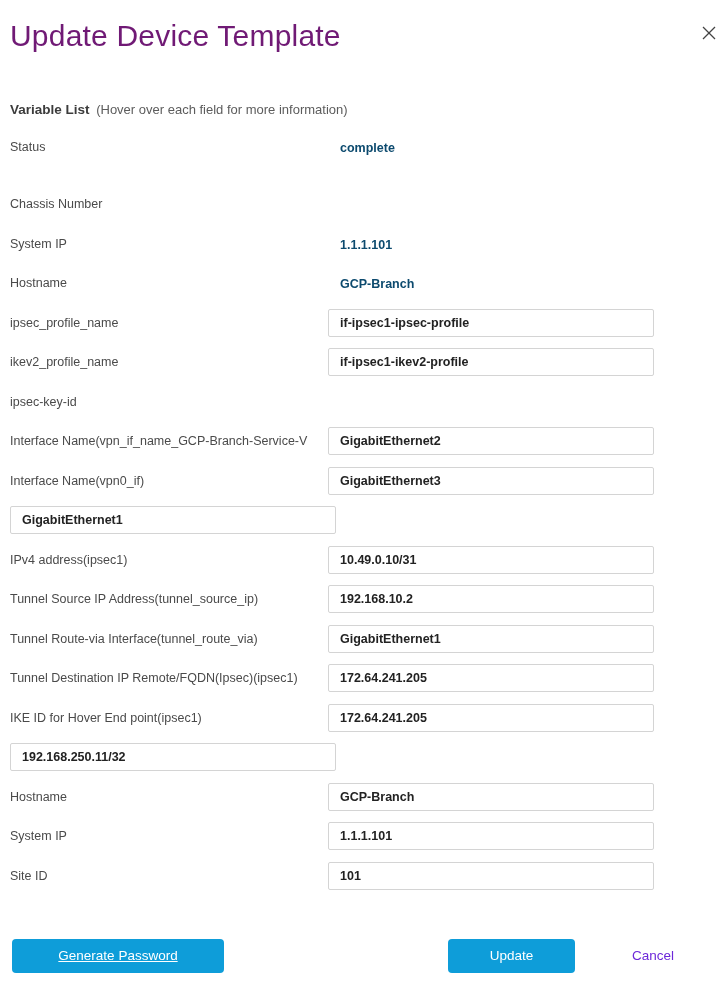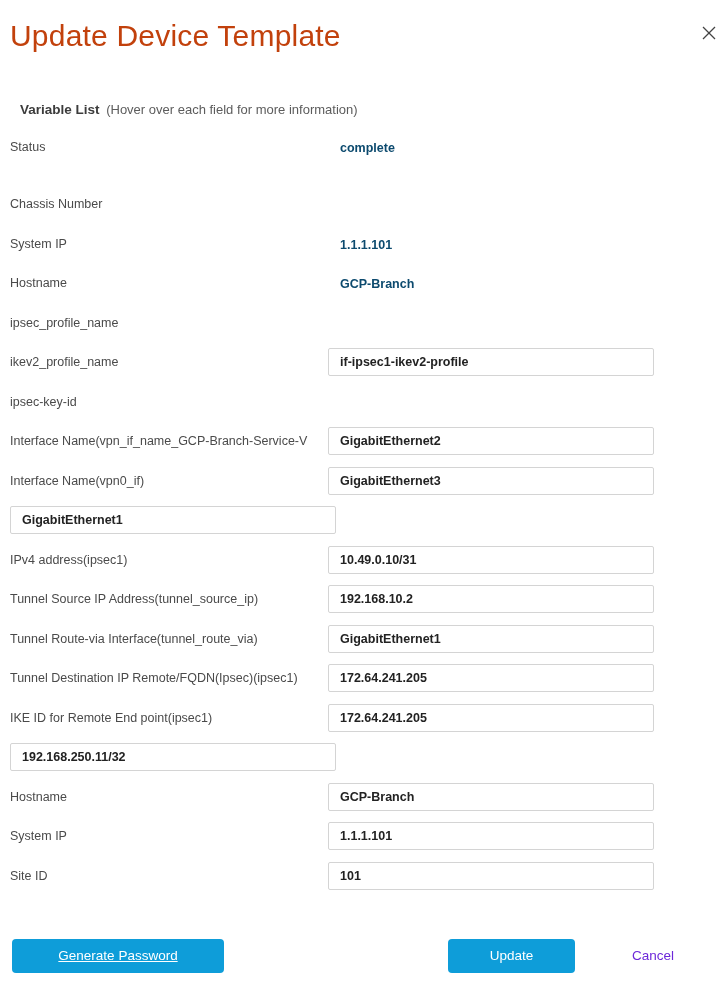--- a/index.html
+++ b/index.html
@@ -16,26 +16,26 @@
     width: 18px; height: 18px;
     cursor: pointer;
     display: flex; align-items: center; justify-content: center;
   }
   .close-btn svg { display: block; }
 
   .dialog-title {
     margin: 19px 0 0 10px;
     font-size: 30px;
     font-weight: 400;
-    color: #c2410c;
+    color: #701a75;
     letter-spacing: 0.2px;
   }
 
   .section-heading {
-    margin: 49px 0 0 20px;
+    margin: 49px 0 0 10px;
     font-size: 13px;
     color: #565656;
   }
   .section-heading .bold { font-weight: 700; color: #3c3c3c; font-size: 13.5px; }
   .section-heading .note { font-weight: 400; color: #5c5c5c; margin-left: 3px; }
 
   .rows { margin-top: 10px; }
   .row {
     display: flex;
     align-items: center;
@@ -131,20 +131,21 @@
       <div class="row">
     <div class="row-label">System IP</div>
     <div class="value-holder"><span class="static-value">1.1.1.101</span></div>
   </div>
       <div class="row">
     <div class="row-label">Hostname</div>
     <div class="value-holder"><span class="static-value">GCP-Branch</span></div>
   </div>
       <div class="row">
     <div class="row-label">ipsec_profile_name</div>
+    <div class="value-holder"><input type="text" class="field" value="if-ipsec1-ipsec-profile" style=""></div>
   </div>
       <div class="row">
     <div class="row-label">ikev2_profile_name</div>
     <div class="value-holder"><input type="text" class="field" value="if-ipsec1-ikev2-profile" style=""></div>
   </div>
       <div class="row">
     <div class="row-label">ipsec-key-id</div>
     <div class="value-holder"><span class="static-value"></span></div>
   </div>
       <div class="row">
@@ -168,21 +169,21 @@
   </div>
       <div class="row">
     <div class="row-label">Tunnel Route-via Interface(tunnel_route_via)</div>
     <div class="value-holder"><input type="text" class="field" value="GigabitEthernet1" style=""></div>
   </div>
       <div class="row">
     <div class="row-label">Tunnel Destination IP Remote/FQDN(Ipsec)(ipsec1)</div>
     <div class="value-holder"><input type="text" class="field" value="172.64.241.205" style=""></div>
   </div>
       <div class="row">
-    <div class="row-label">IKE ID for Remote End point(ipsec1)</div>
+    <div class="row-label">IKE ID for Hover End point(ipsec1)</div>
     <div class="value-holder"><input type="text" class="field" value="172.64.241.205" style=""></div>
   </div>
       <div class="row">
     <div class="value-holder"><input type="text" class="field" value="192.168.250.11/32" style=""></div>
   </div>
       <div class="row">
     <div class="row-label">Hostname</div>
     <div class="value-holder"><input type="text" class="field" value="GCP-Branch" style=""></div>
   </div>
       <div class="row">

